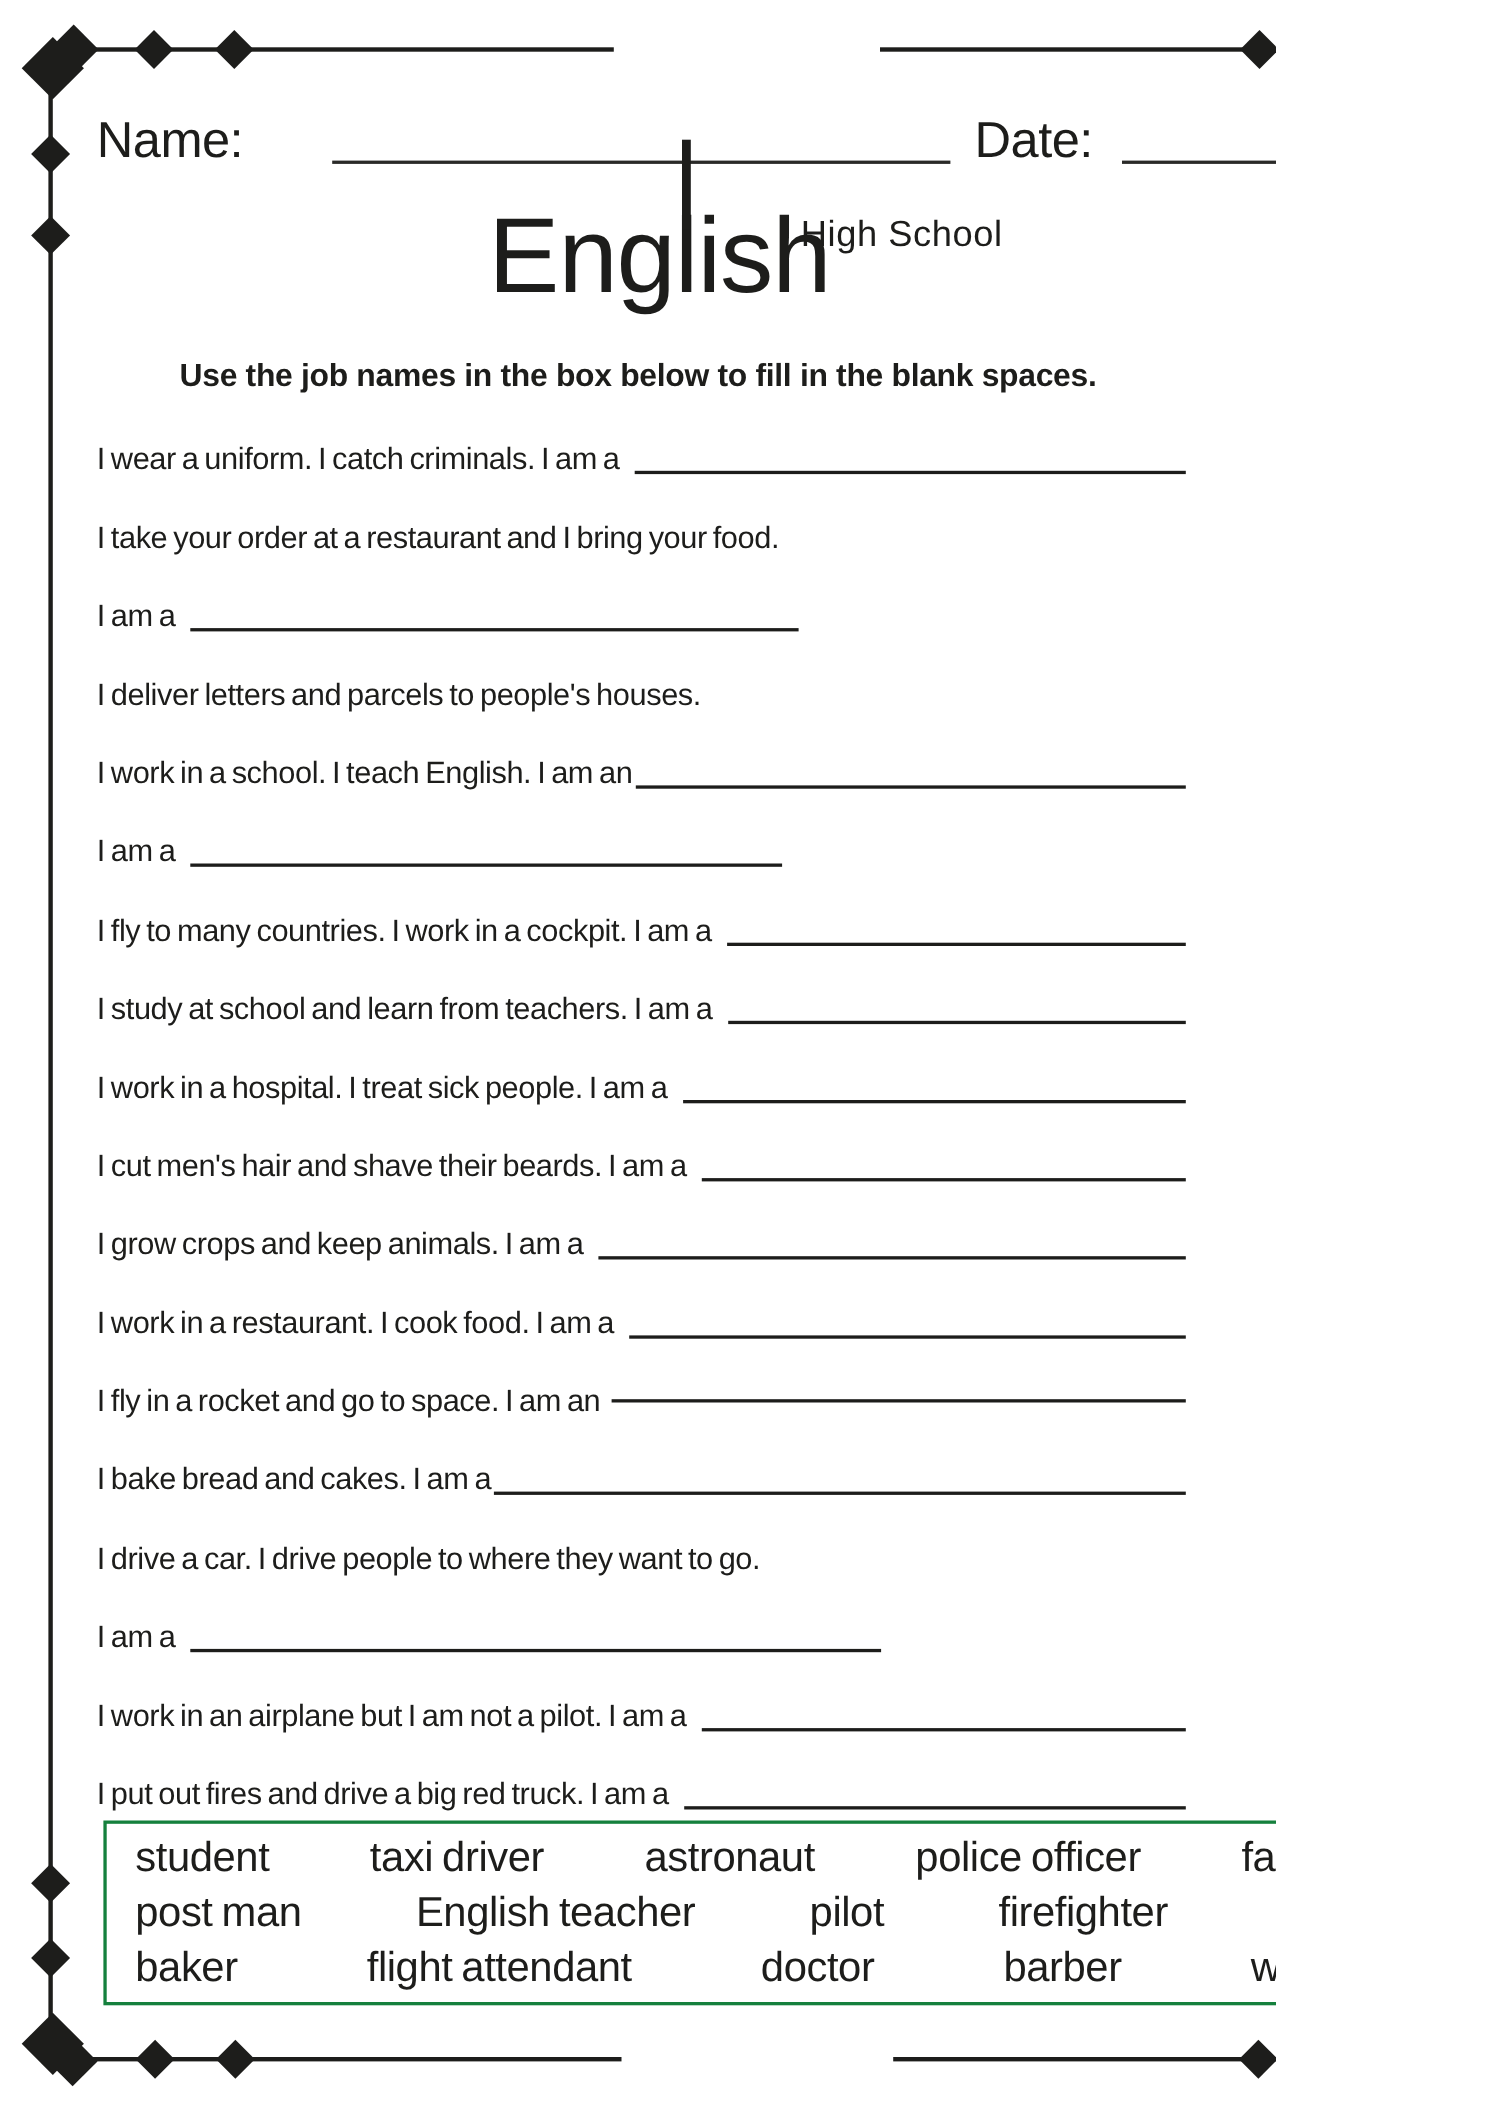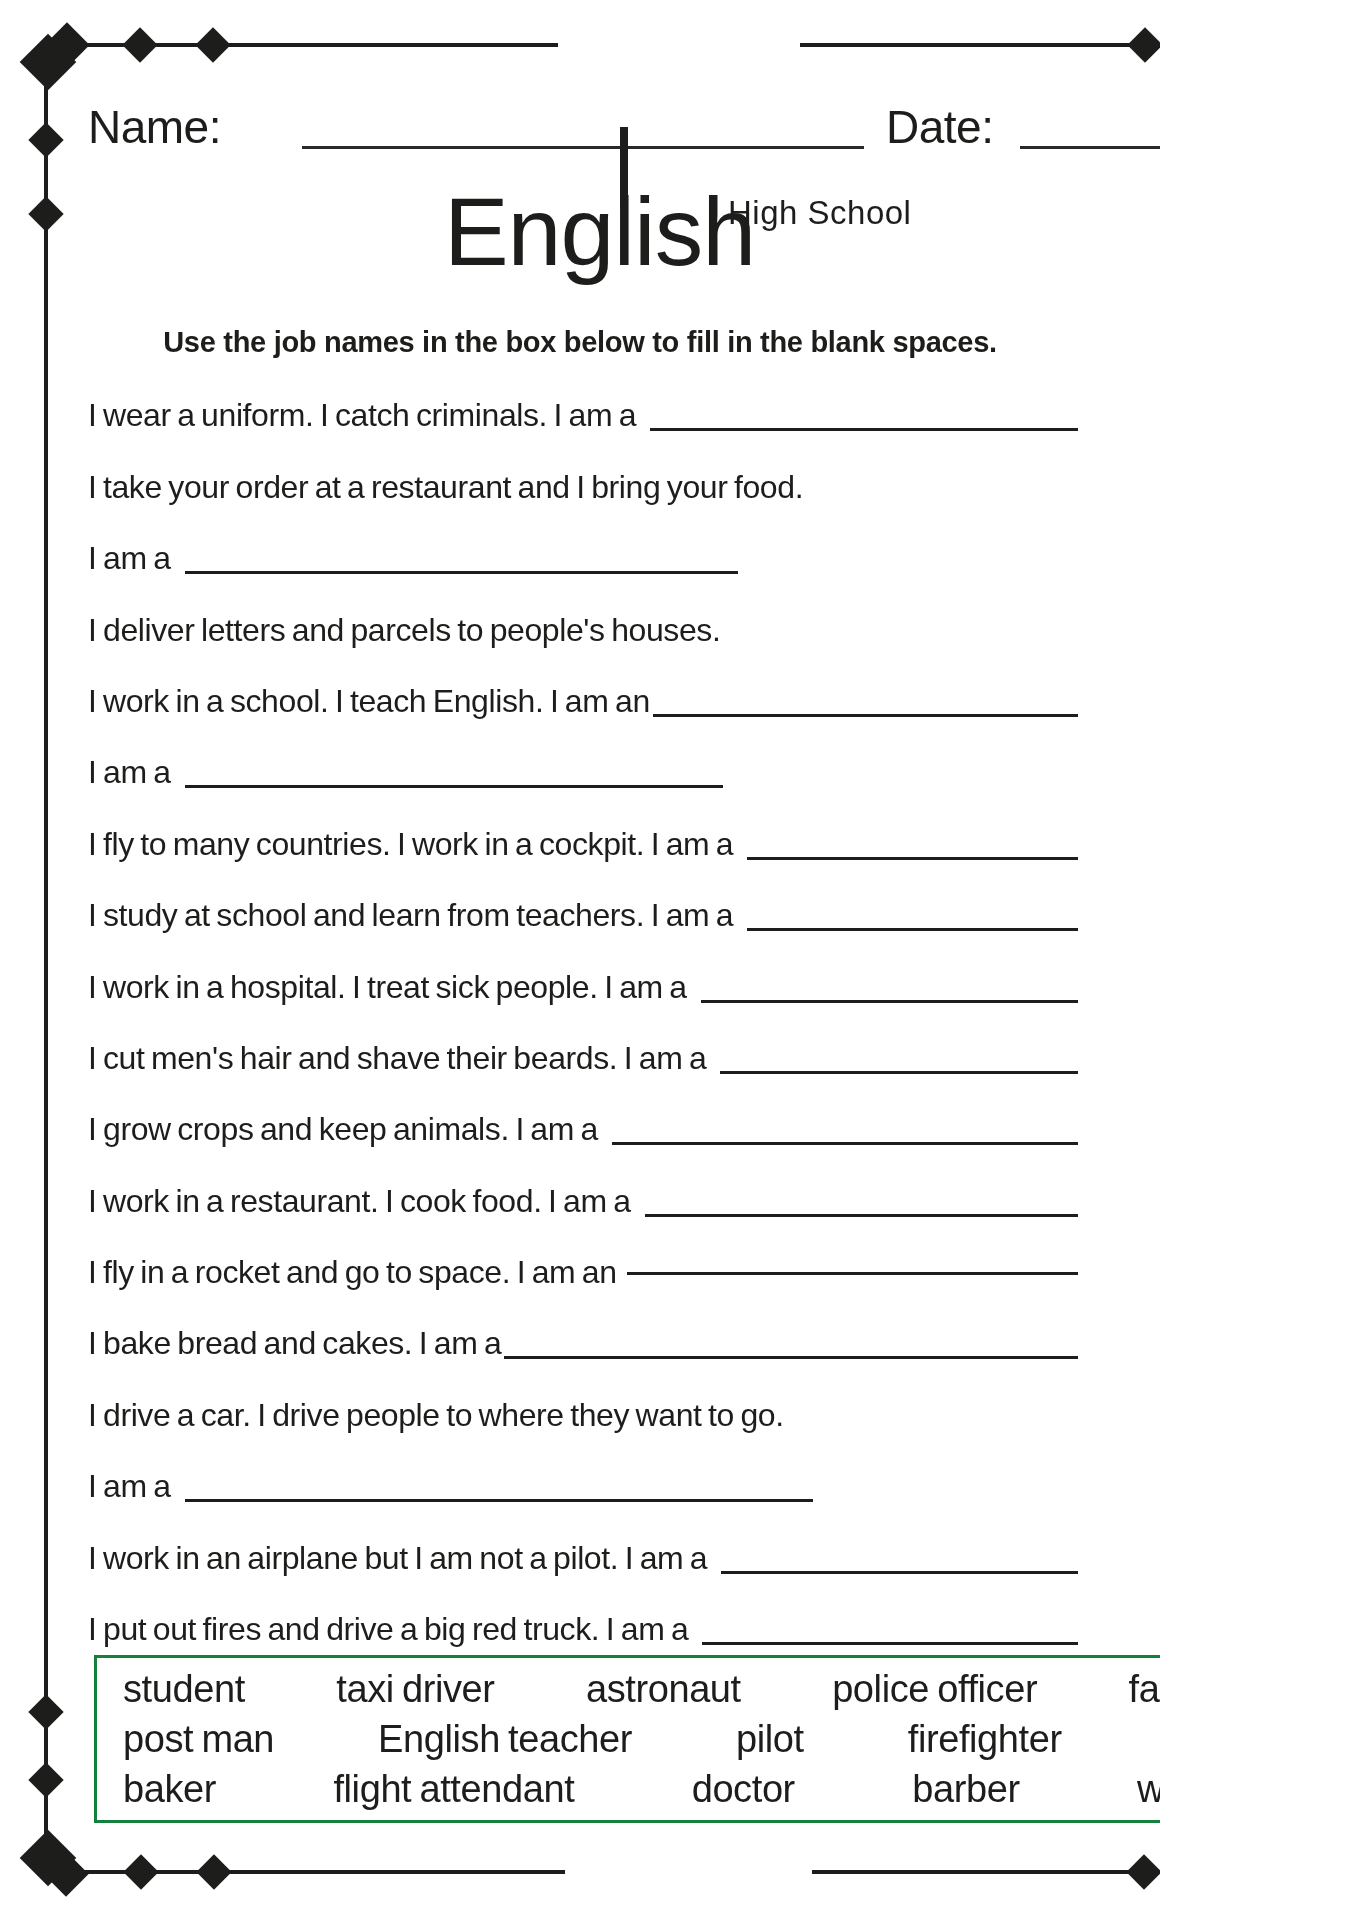--- a/index.html
+++ b/index.html
@@ -31,21 +31,21 @@
   .title-top{position:absolute;left:728px;top:170px;font-size:33px;letter-spacing:0.5px;margin-top:24px;}
   .title-main{position:absolute;left:0;right:0;top:183px;margin:0;text-align:center;
     font-size:97px;font-weight:400;line-height:1;letter-spacing:-1px;padding-left:39px;}
   .tall-l{position:relative;display:inline-block;}
   .tall-l::before{content:"";position:absolute;left:6px;top:-56px;width:8px;height:82px;background:#1d1d1b;}
   .instruction{position:absolute;left:0;right:0;top:326px;text-align:center;
     font-size:29px;font-weight:600;letter-spacing:-0.3px;}
   
   .sentences{position:absolute;left:88px;right:82px;top:360px;}
   .s-row{display:flex;align-items:flex-end;height:71.4px;}
-  .s-text{font-size:32px;line-height:1;letter-spacing:-0.4px;word-spacing:-2px;white-space:nowrap;margin-top:12px;}
+  .s-text{font-size:28px;line-height:1;letter-spacing:-0.4px;word-spacing:-2px;white-space:nowrap;margin-top:12px;}
   .blank{border-bottom:3.5px solid #1d1d1b;height:10px;}
   .blank.fill{flex:1;margin-left:14px;}
   .blank.fill-tight{flex:1;margin-left:3px;}
   .blank.dash{flex:1;margin-left:10px;margin-bottom:13px;}
   .blank.w1{width:553px;margin-left:14px;}
   .blank.w2{width:538px;margin-left:14px;}
   .blank.w3{width:628px;margin-left:14px;}
   
   .word-box{position:absolute;left:94px;top:1655px;width:1171px;height:168px;
     border:3px solid #15803d;box-sizing:border-box;

